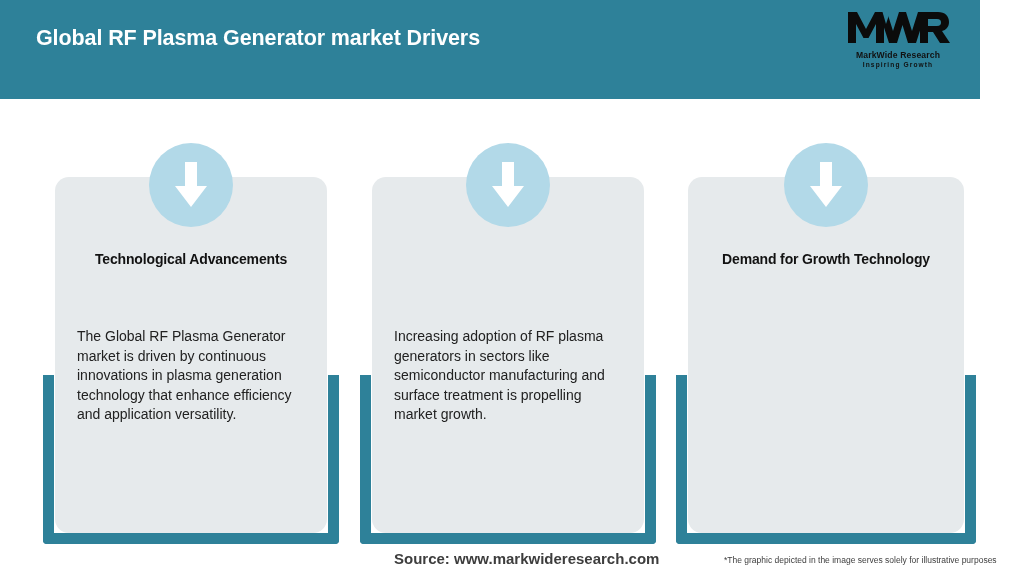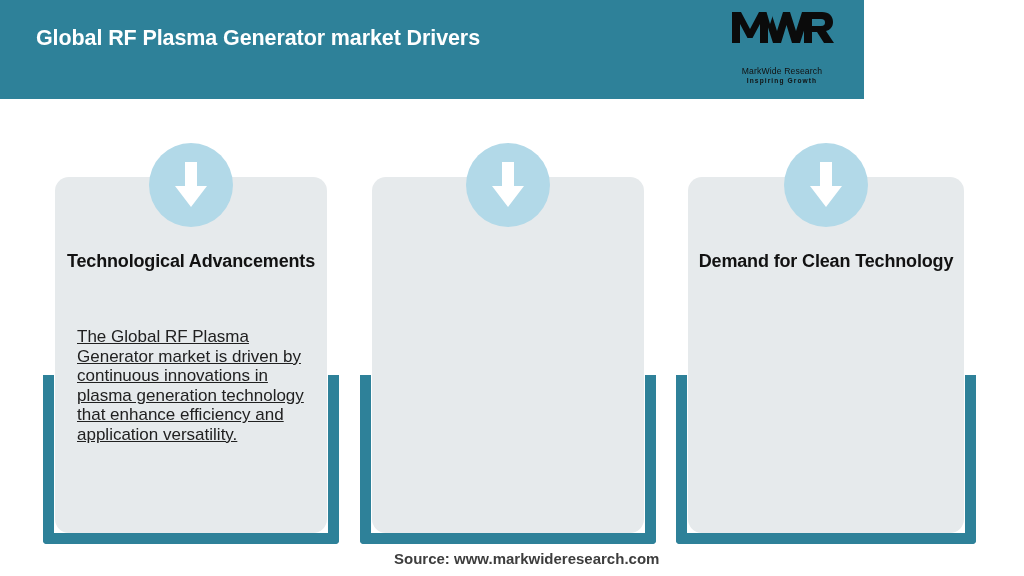--- a/index.html
+++ b/index.html
@@ -18,21 +18,21 @@
     width: 1024px;
     height: 576px;
     background: #ffffff;
   }
 
   
   .header {
     position: absolute;
     left: 0;
     top: 0;
-    width: 864px;
+    width: 980px;
     height: 99px;
     background: #2e8199;
   }
 
   .header-title {
     position: absolute;
     left: 36px;
     top: 26px;
     font-size: 21.5px;
     font-weight: bold;
@@ -47,24 +47,24 @@
     right: 22px;
     top: 10px;
     width: 120px;
     height: 62px;
     text-align: center;
   }
   .logo-mark { display: block; }
   .logo-name {
     display: block;
     font-size: 8.6px;
-    font-weight: normal;
+    font-weight: bold;
     color: #111111;
     letter-spacing: 0.15px;
-    margin-top: 18px;
+    margin-top: 2px;
     white-space: nowrap;
   }
   .logo-tag {
     display: block;
     font-size: 6.6px;
     font-weight: bold;
     color: #111111;
     letter-spacing: 1.1px;
     margin-top: 1px;
     white-space: nowrap;
@@ -101,36 +101,35 @@
     background: #e6eaec;
     border-radius: 14px;
   }
 
   .card-title {
     position: absolute;
     left: 8px;
     right: 8px;
     top: 74px;
     text-align: center;
-    font-size: 18px;
+    font-size: 14px;
     font-weight: bold;
     color: #121212;
     letter-spacing: -0.15px;
   }
 
   .card-body {
     position: absolute;
     left: 22px;
     right: 18px;
     top: 150px;
-    font-size: 17px;
+    font-size: 14px;
     line-height: 19.6px;
     color: #212121;
     text-align: left;
-    text-decoration: underline;
   }
 
   
   .badge {
     position: absolute;
     top: 143px;
     width: 84px;
     height: 84px;
     left: 50%;
     margin-left: -42px;
@@ -199,37 +198,39 @@
       <div class="badge">
         <svg width="36" height="46" viewBox="0 0 36 46" aria-hidden="true">
           <path d="M12 0 L24 0 L24 24 L34 24 L18 45 L2 24 L12 24 Z" fill="#ffffff"></path>
         </svg>
       </div>
     </div>
 
     <div class="card-group g1">
       <div class="bracket"></div>
       <div class="card">
+        <div class="card-body">Increasing adoption of RF plasma generators in sectors like semiconductor manufacturing and surface treatment is propelling market growth.</div>
       </div>
       <div class="badge">
         <svg width="36" height="46" viewBox="0 0 36 46" aria-hidden="true">
           <path d="M12 0 L24 0 L24 24 L34 24 L18 45 L2 24 L12 24 Z" fill="#ffffff"></path>
         </svg>
       </div>
     </div>
 
     <div class="card-group g2">
       <div class="bracket"></div>
       <div class="card">
-        <div class="card-title">Demand for Clean Technology</div>
+        <div class="card-title">Demand for Growth Technology</div>
       </div>
       <div class="badge">
         <svg width="36" height="46" viewBox="0 0 36 46" aria-hidden="true">
           <path d="M12 0 L24 0 L24 24 L34 24 L18 45 L2 24 L12 24 Z" fill="#ffffff"></path>
         </svg>
       </div>
     </div>
 
   </div>
 
   <div class="source">Source: www.markwideresearch.com</div>
+  <div class="disclaimer">*The graphic depicted in the image serves solely for illustrative purposes</div>
 
 </div>
 
 </body></html>

